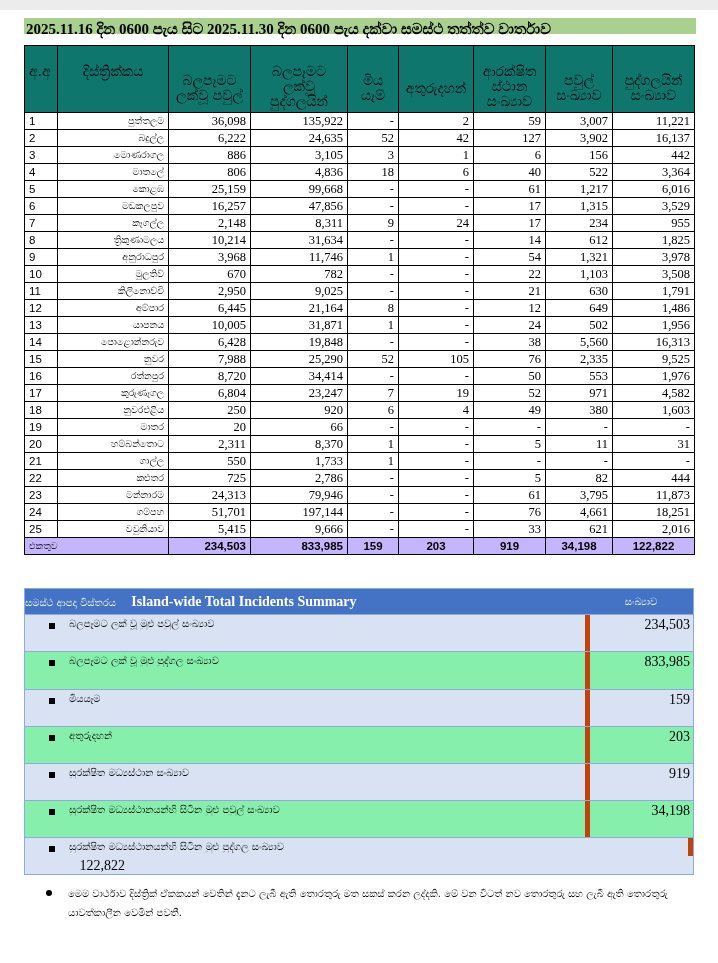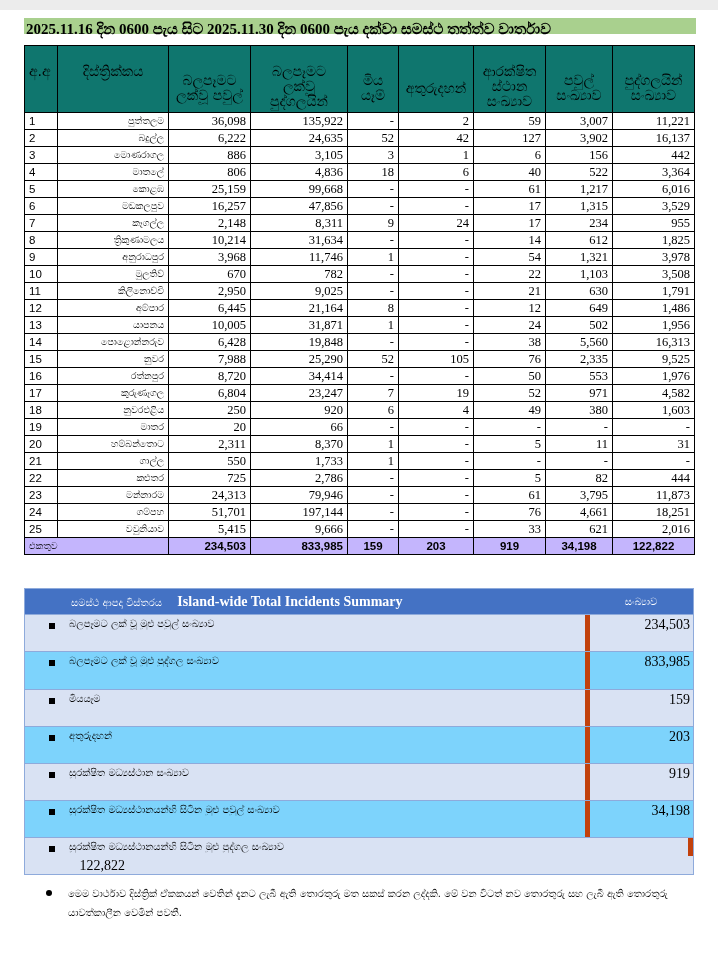--- a/index.html
+++ b/index.html
@@ -28,26 +28,26 @@
   table.main td.dist { text-align:right; font-family:"DejaVu Sans", sans-serif; font-size:9.5px; }
   table.main tr.total td {
     background:#c4b5fd; font-weight:bold; font-family:"Liberation Sans", sans-serif; font-size:11.5px;
   }
   table.main tr.total td.lbl { text-align:left; font-weight:normal; font-family:"DejaVu Sans", sans-serif; font-size:9.5px; }
 
   .summary { position:absolute; left:24px; top:588px; width:670px; border:1px solid #8eaadb; box-sizing:border-box; }
   .sum-head {
     display:flex; height:25px; background:#4472c4; color:#fff; line-height:25px;
   }
-  .sum-head .h-label { flex:1; padding-left:46px; font-size:14px; font-weight:bold; }
+  .sum-head .h-label { flex:1; font-size:14px; font-weight:bold; }
   .sum-head .h-label .si { font-family:"DejaVu Sans", sans-serif; font-size:10px; font-weight:normal; margin-right:12px; }
   .sum-head .h-count { width:104px; text-align:center; font-family:"DejaVu Sans", sans-serif; font-size:10px; }
   .sum-row { display:flex; border-top:1px solid #8eaadb; }
   .sum-row.odd { background:#d9e2f3; }
-  .sum-row.even { background:#7dd3fc; }
+  .sum-row.even { background:#86efac; }
   .sum-row .r-label {
     flex:1; padding-left:24px; padding-top:3px; font-family:"DejaVu Sans", sans-serif; font-size:10px;
     border-right:5px solid #c2410c; display:flex; align-items:flex-start;
   }
   .sum-row .bullet { width:6px; height:6px; background:#000; display:inline-block; margin-top:5px; margin-right:14px; flex:none; }
   .sum-row .r-value { width:103px; text-align:right; padding-right:3px; padding-top:2px; font-size:14px; box-sizing:border-box; }
 
   .note {
     position:absolute; left:46px; top:884px; width:640px;
     font-family:"DejaVu Sans", sans-serif; font-size:10px; line-height:19px; display:flex;

